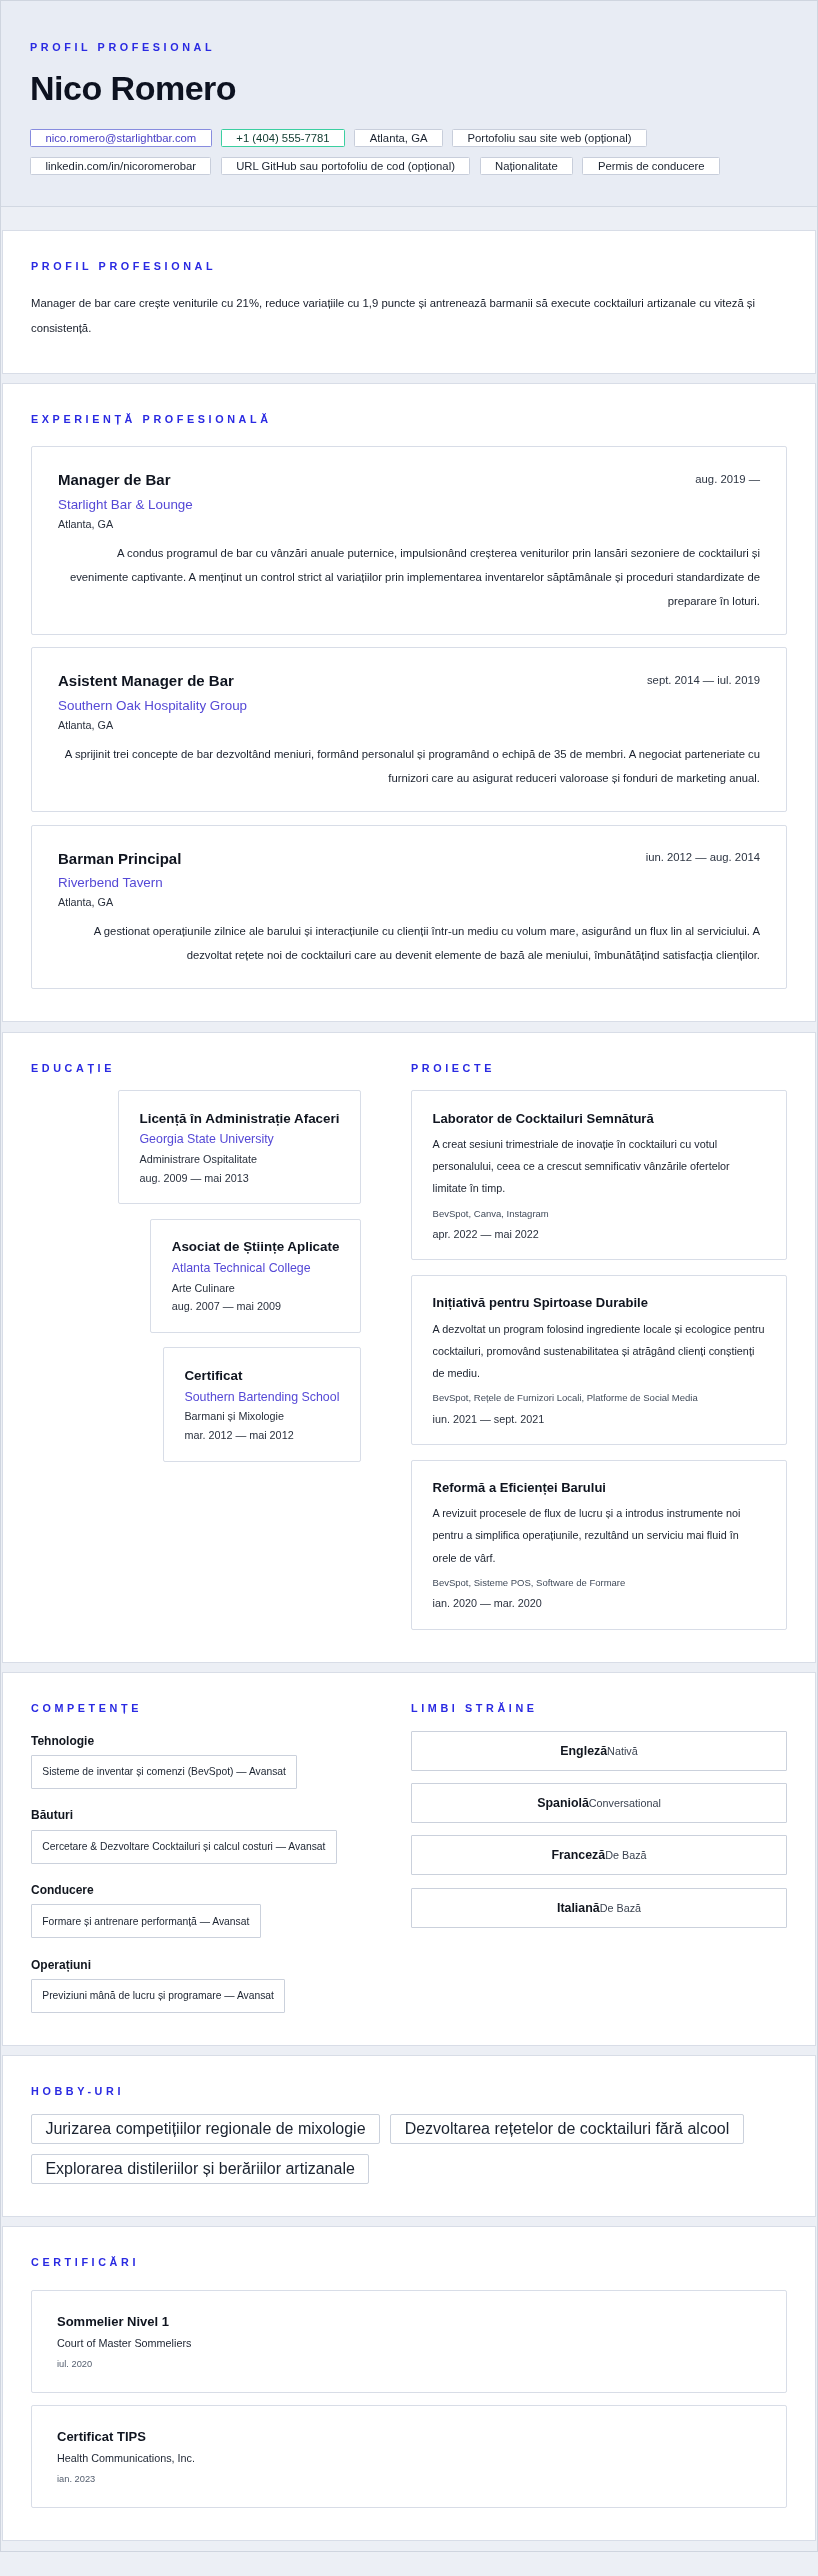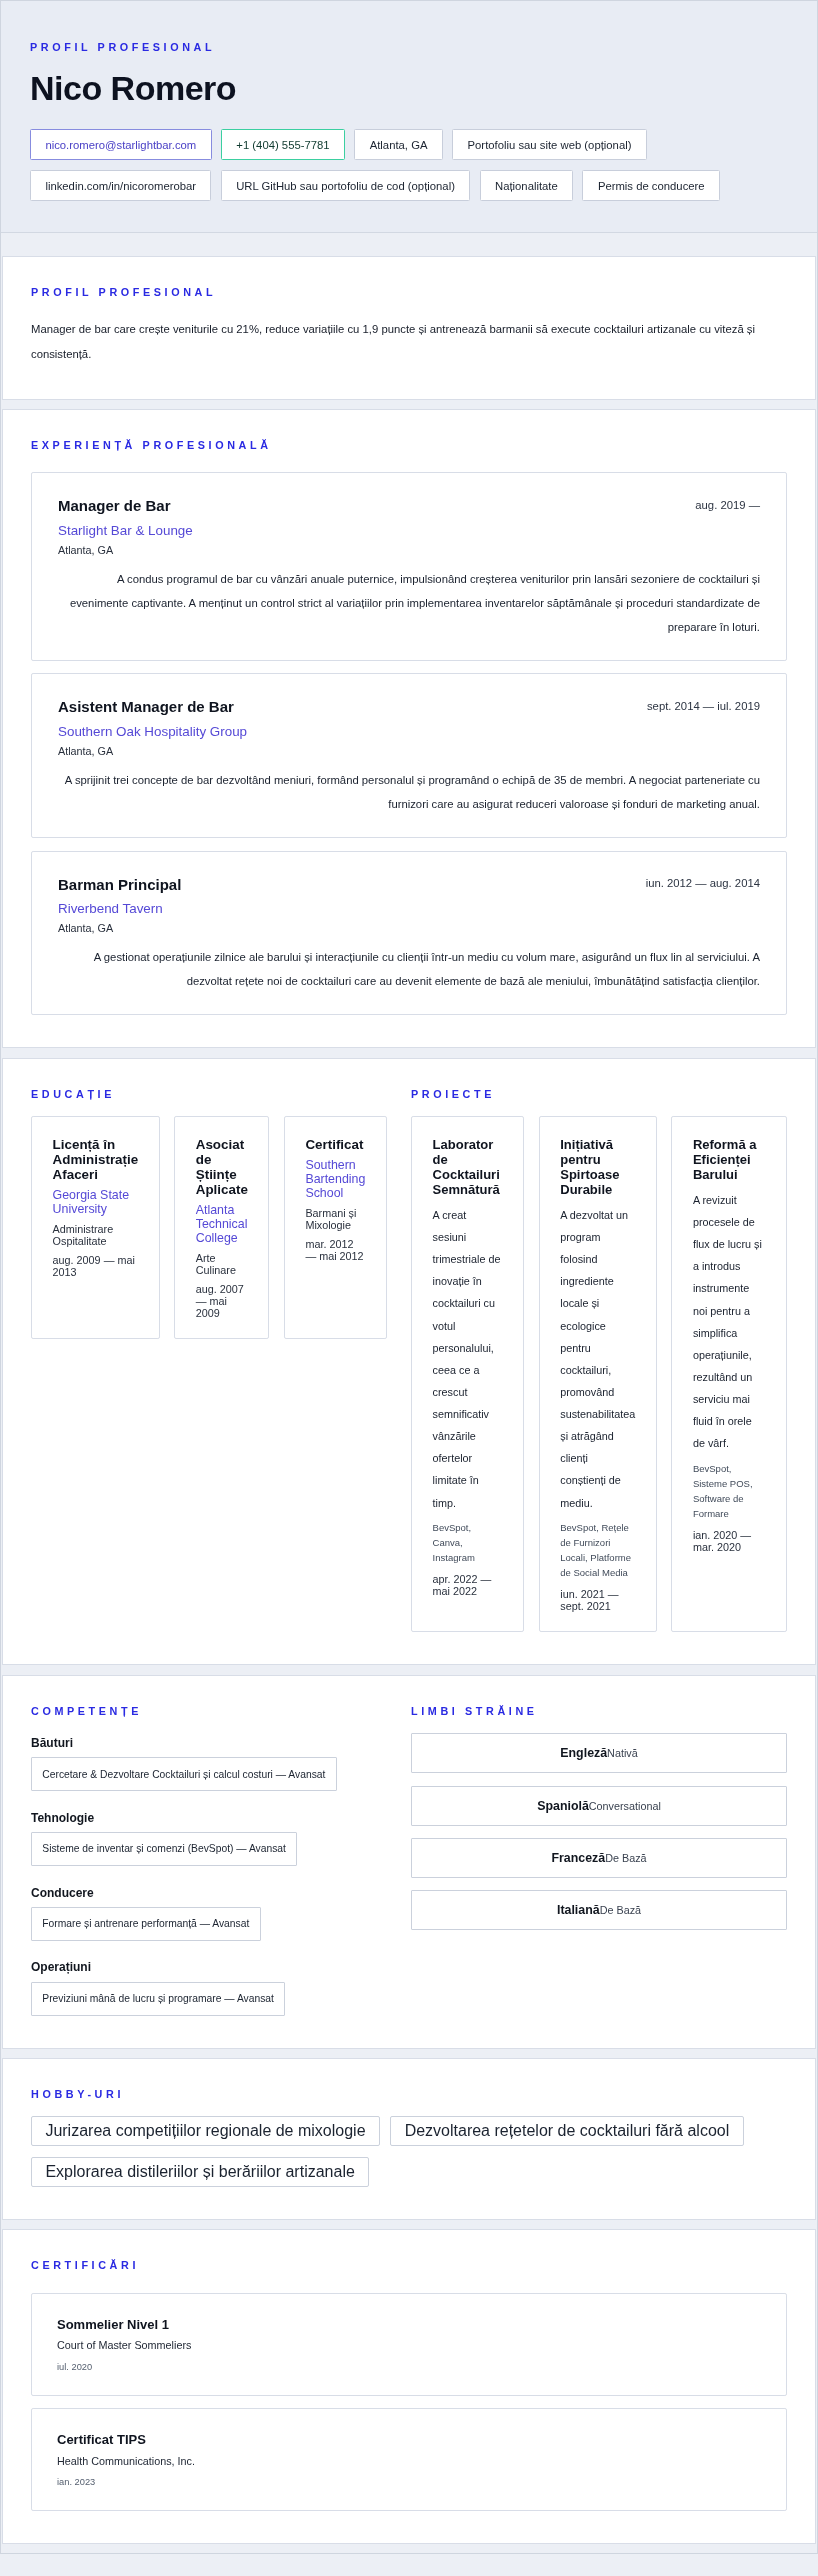--- a/index.html
+++ b/index.html
@@ -20,21 +20,21 @@
   }
   .hero-label {
     color: #2a2ae2; font-size: 10.8px; font-weight: bold; letter-spacing: 3.6px;
   }
   .hero-name {
     margin-top: 15.5px; font-size: 34px; font-weight: bold; letter-spacing: -0.5px; color: #0d1220;
   }
   .hero-subtitle { margin-top: 15.5px; font-size: 15px; color: #19202e; }
   .chips { margin-top: 21.6px; display: flex; flex-wrap: wrap; gap: 10.3px 9.3px; max-width: 762px; }
   .chip {
-    display: inline-flex; align-items: center; height: 31px; padding: 0 14.4px;
+    display: inline-flex; align-items: center; height: 18px; padding: 0 14.4px;
     background: #ffffff; border: 0.5px solid #c8cedb; border-radius: 1.5px;
     font-size: 11.3px; color: #1b2330; white-space: nowrap; cursor: pointer;
   }
   .chip--email { border: 1px solid #878cdf; color: #4a40c6; }
   .chip--phone { border: 1px solid #3bcfa0; color: #0f3a2f; }
 
   
   .section {
     background: #ffffff; border: 0.5px solid #d8dde7; margin: 9.3px 1px;
     padding: 29px 28px 32px;
@@ -51,21 +51,21 @@
   .xcard { border: 0.5px solid #d8dde7; border-radius: 2.1px; padding: 24px 26px 20.6px; background:#fff; }
   .xcard-top { display: flex; justify-content: space-between; align-items: flex-start; gap: 15.5px; }
   .xtitle { font-size: 15px; font-weight: bold; color: #0f141f; }
   .xdates { font-size: 11.3px; color: #2c3442; white-space: nowrap; padding-top: 1.5px; }
   .xcompany { margin-top: 8.2px; font-size: 13.4px; color: #5549d6; cursor: pointer; }
   .xloc { margin-top: 6.2px; font-size: 10.8px; color: #29303d; }
   .xdesc { margin-top: 12.4px; font-size: 11.3px; line-height: 2.1; color: #1a212e; max-width: 719px; text-align: right; }
 
   
   .cols { display: grid; grid-template-columns: 330px 1fr; column-gap: 50px; align-items: start; }
-  .col-cards { margin-top: 16.5px; display: flex; flex-direction: row; gap: 14.4px; }
+  .col-cards { margin-top: 16.5px; display: flex; flex-direction: column; gap: 14.4px; align-items: flex-end; }
   .mini-card { border: 0.5px solid #d8dde7; border-radius: 2.1px; padding: 19.6px 20.6px; background:#fff; }
   .m-title { font-size: 13.4px; font-weight: bold; color: #0f141f; }
   .m-link { margin-top: 6.7px; font-size: 12.4px; color: #5549d6; cursor: pointer; }
   .m-line { margin-top: 6.7px; font-size: 10.8px; color: #29303d; }
 
   .p-title { font-size: 13px; font-weight: bold; color: #0f141f; }
   .p-desc { margin-top: 7.2px; font-size: 10.8px; line-height: 2.05; color: #1a212e; }
   .p-tools { margin-top: 6.2px; font-size: 9.5px; color: #414b5a; line-height: 1.6; }
   .p-dates { margin-top: 7.2px; font-size: 10.8px; color: #29303d; }
 
@@ -228,26 +228,26 @@
     </div>
   </section>
 
   <section class="section">
     <div class="cols">
 
       <div>
         <div class="sec-heading">COMPETENȚE</div>
 
         <div class="sk-group">
+          <div class="sk-label">Tehnologie</div>
+          <span class="sk-chip">Sisteme de inventar și comenzi (BevSpot) — Avansat</span>
+        </div>
+        <div class="sk-group">
           <div class="sk-label">Băuturi</div>
           <span class="sk-chip">Cercetare &amp; Dezvoltare Cocktailuri și calcul costuri — Avansat</span>
-        </div>
-        <div class="sk-group">
-          <div class="sk-label">Tehnologie</div>
-          <span class="sk-chip">Sisteme de inventar și comenzi (BevSpot) — Avansat</span>
         </div>
         <div class="sk-group">
           <div class="sk-label">Conducere</div>
           <span class="sk-chip">Formare și antrenare performanță — Avansat</span>
         </div>
         <div class="sk-group">
           <div class="sk-label">Operațiuni</div>
           <span class="sk-chip">Previziuni mână de lucru și programare — Avansat</span>
         </div>
       </div>

